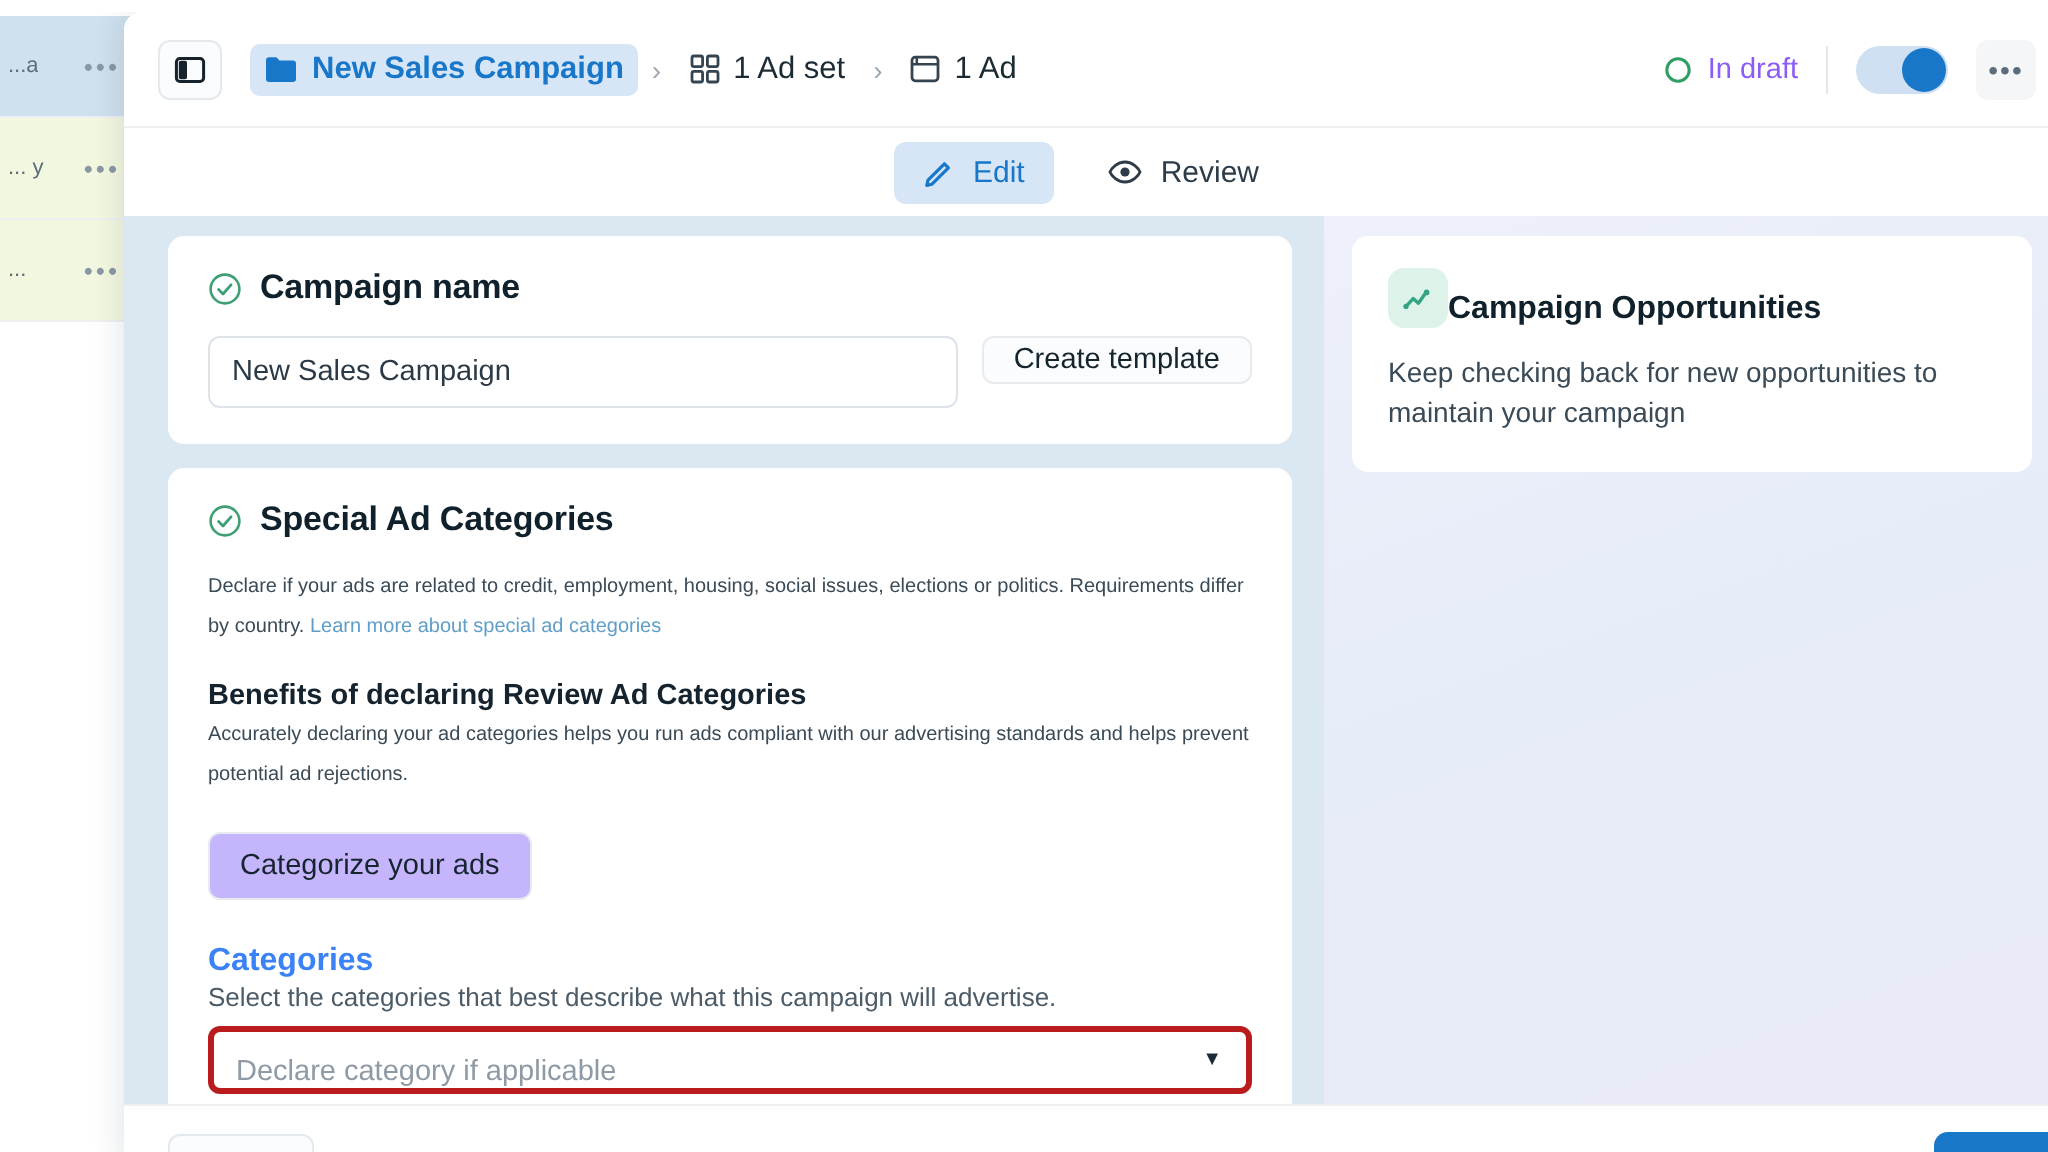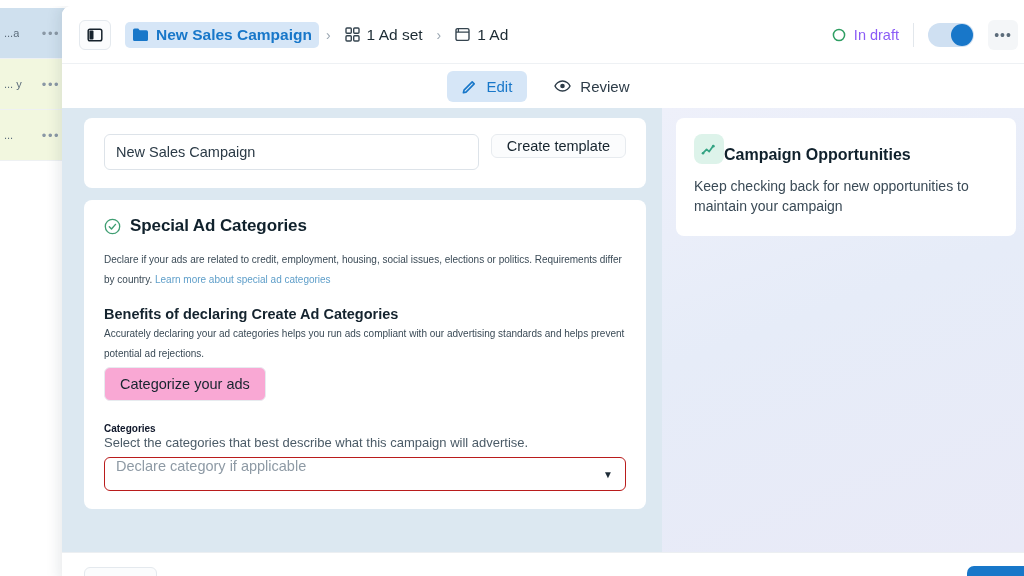--- a/index.html
+++ b/index.html
@@ -118,29 +118,29 @@
   .ghost-btn {
     border: 1px solid #e7ebef; background: #fbfcfd; border-radius: 6px;
     padding: 0 15px; height: 24px; font-size: 14.5px; color: #16242e;
     font-family: "Liberation Sans", sans-serif; cursor: pointer; white-space: nowrap;
   }
 
   .p { font-size: 10px; line-height: 20px; color: #3a4a56; }
   .link { color: #5e9ec9; text-decoration: none; cursor: pointer; }
   .sub-h { font-size: 14.5px; font-weight: 700; color: #14232e; margin-top: 16px; margin-bottom: 2px; }
   .cat-btn {
-    margin-top: 3px; border: 1px solid #e7ebef; background: #f9a8d4;
+    margin-top: 18px; border: 1px solid #e7ebef; background: #c4b5fd;
     border-radius: 6px; height: 34px; padding: 0 15px; font-size: 14.5px;
     color: #16242e; font-family: "Liberation Sans", sans-serif; cursor: pointer;
   }
-  .field-label { font-size: 10px; font-weight: 700; color: #0f172a; margin-top: 22px; }
+  .field-label { font-size: 16px; font-weight: 700; color: #3b82f6; margin-top: 22px; }
   .field-hint { font-size: 13px; color: #4b5b67; margin-top: 1px; margin-bottom: 7px; }
   .select {
-    position: relative; height: 34px; border: 1px solid #b91c1c; border-radius: 6px;
-    background: #fff; display: flex; align-items: flex-start; padding: 0 11px;
+    position: relative; height: 34px; border: 3px solid #b91c1c; border-radius: 6px;
+    background: #fff; display: flex; align-items: flex-end; padding: 0 11px;
     font-size: 14.5px; color: #8e9aa5; cursor: pointer;
   }
   .select .caret { position: absolute; right: 12px; top: 50%; transform: translateY(-50%); color: #1d2b36; font-size: 10px; }
 
   
   .opp-card { background: #fff; border-radius: 8px; padding: 16px 18px 20px 18px; width: 340px; }
   .opp-head { display: flex; align-items: flex-end; margin-bottom: 12px; }
   .opp-icon {
     width: 30px; height: 30px; border-radius: 8px; background: #ddf3ea;
     display: flex; align-items: center; justify-content: center; flex: none;
@@ -258,38 +258,45 @@
         </svg>
         <span>Review</span>
       </div>
     </div>
 
     <div class="m-body">
 
       <div class="col-left">
 
         <div class="card">
+          <div class="card-head">
+            <svg width="17" height="17" viewBox="0 0 17 17">
+              <circle cx="8.5" cy="8.5" r="7.2" fill="none" stroke="#3f9e72" stroke-width="1.3"></circle>
+              <path d="M5.3 8.8 7.5 11l4-4.6" fill="none" stroke="#3f9e72" stroke-width="1.4" stroke-linecap="round" stroke-linejoin="round"></path>
+            </svg>
+            <span class="card-title">Campaign name</span>
+          </div>
           <div class="name-row">
             <input class="text-input" type="text" value="New Sales Campaign" placeholder="Campaign name" style="">
             <button class="ghost-btn">Create template</button>
           </div>
         </div>
 
         <div class="card">
           <div class="card-head">
             <svg width="17" height="17" viewBox="0 0 17 17">
               <circle cx="8.5" cy="8.5" r="7.2" fill="none" stroke="#3f9e72" stroke-width="1.3"></circle>
               <path d="M5.3 8.8 7.5 11l4-4.6" fill="none" stroke="#3f9e72" stroke-width="1.4" stroke-linecap="round" stroke-linejoin="round"></path>
             </svg>
             <span class="card-title">Special Ad Categories</span>
           </div>
 
           <p class="p"><span>Declare if your ads are related to credit, employment, housing, social issues, elections or politics. Requirements differ by country. </span><a class="link">Learn more about special ad categories</a></p>
 
-          <div class="sub-h">Benefits of declaring Create Ad Categories</div>
+          <div class="sub-h">Benefits of declaring Review Ad Categories</div>
           <p class="p">Accurately declaring your ad categories helps you run ads compliant with our advertising standards and helps prevent potential ad rejections.</p>
 
           <button class="cat-btn">Categorize your ads</button>
 
           <div class="field-label">Categories</div>
           <div class="field-hint">Select the categories that best describe what this campaign will advertise.</div>
           <div class="select">
             <span>Declare category if applicable</span>
             <span class="caret">▼</span>
           </div>

